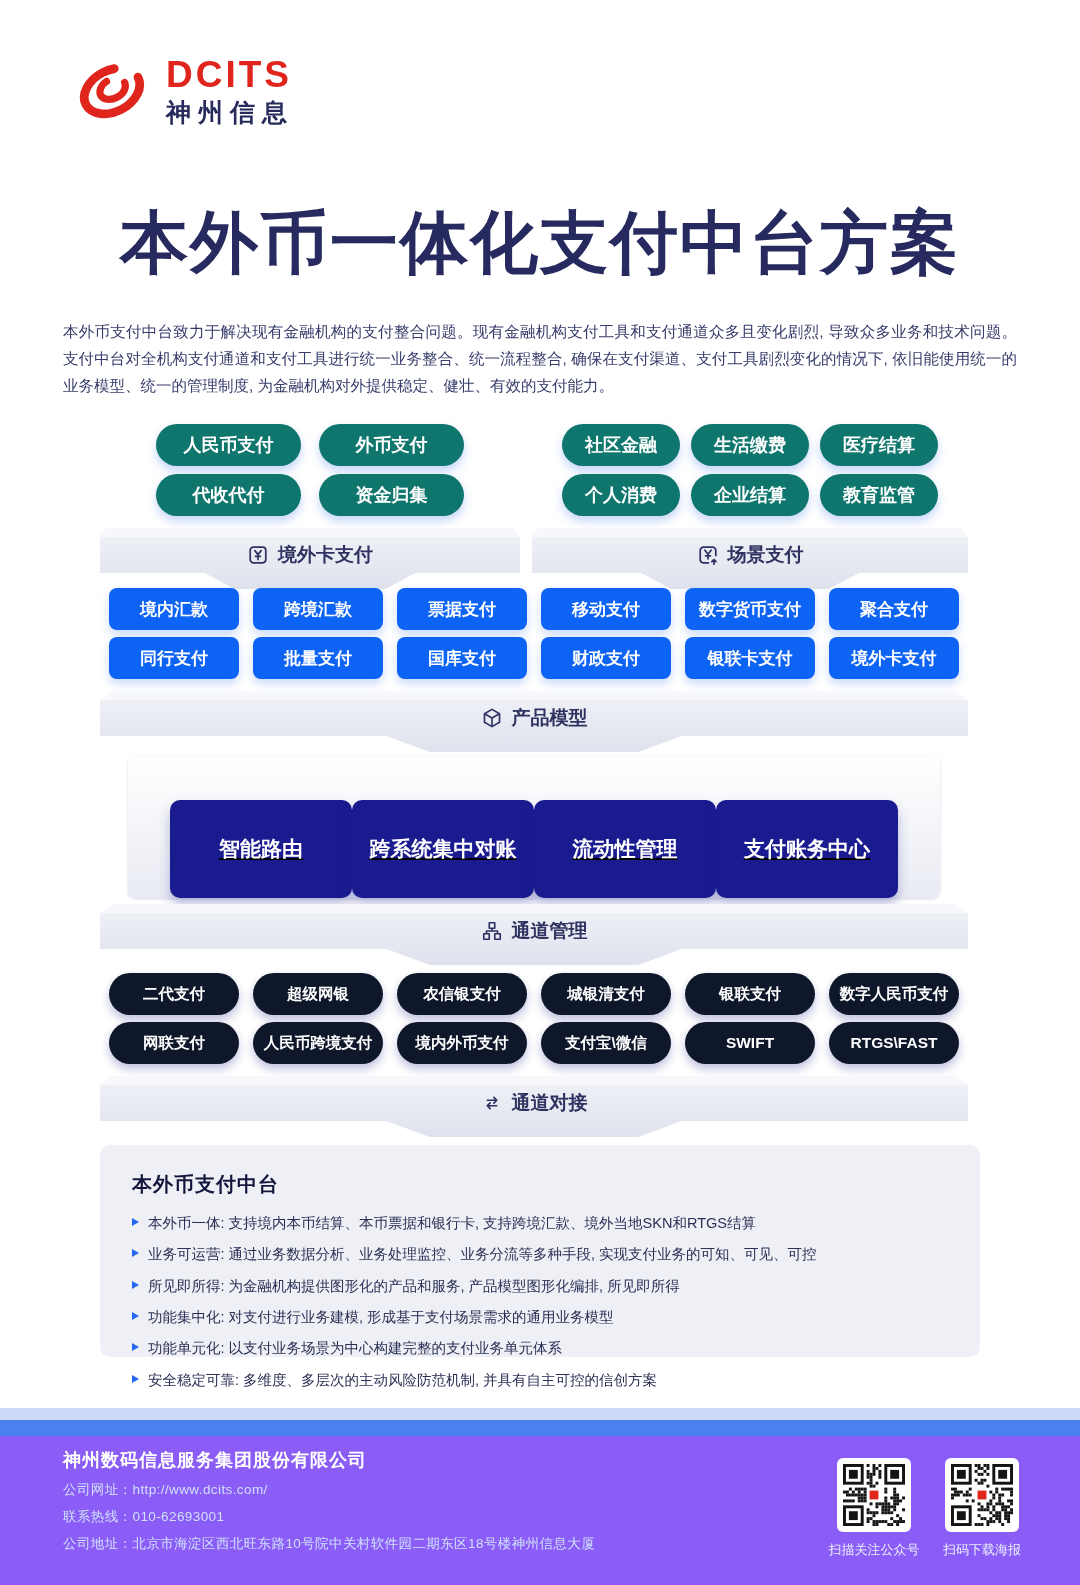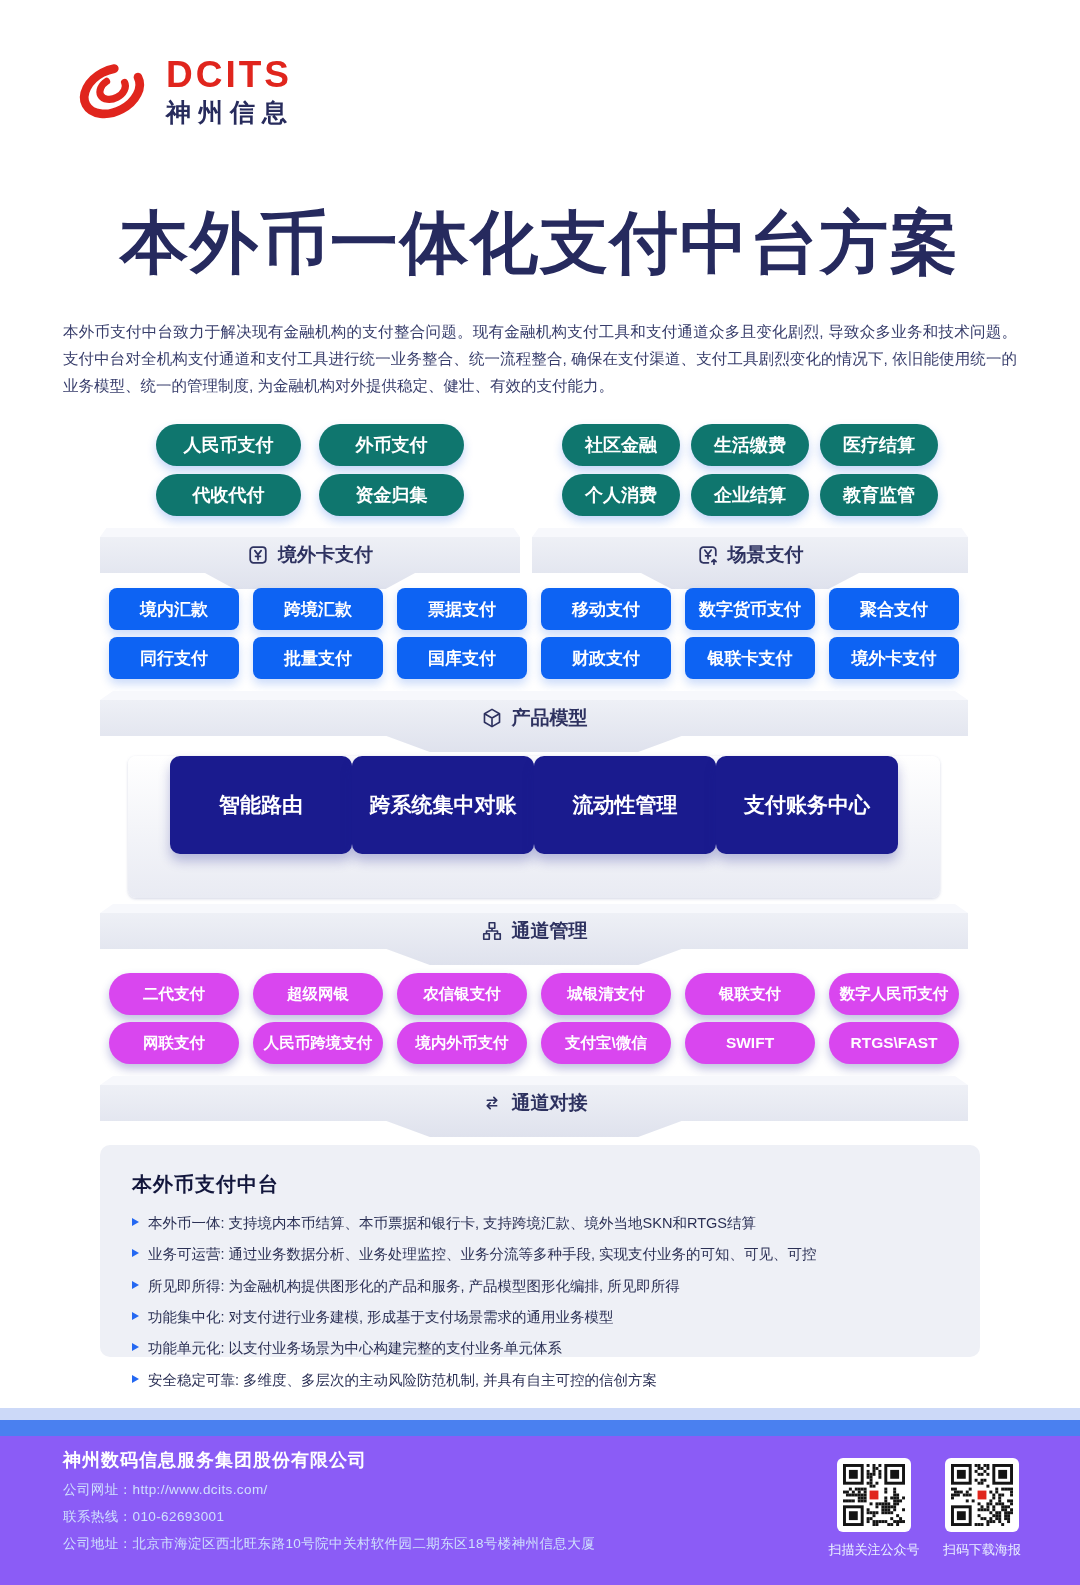--- a/index.html
+++ b/index.html
@@ -17,21 +17,21 @@
   .title{position:absolute;top:198px;left:0;width:100%;text-align:center;
          font-size:68px;font-weight:bold;color:#262a5e;letter-spacing:2px;}
   .intro{position:absolute;top:318px;left:63px;width:954px;font-size:15.5px;line-height:27px;
          color:#373d6b;text-align:justify;}
 
   
   .pill{height:42px;display:flex;align-items:center;justify-content:center;color:#fff;
         font-weight:bold;white-space:nowrap;}
   .pill.blue{background:#0f766e;border-radius:21px;font-size:18px;box-shadow:0 5px 10px rgba(20,90,230,.25);}
   .pill.blue-sq{background:#0d63f3;border-radius:8px;font-size:17px;box-shadow:0 5px 10px rgba(20,90,230,.22);}
-  .pill.navy{background:#d946ef;border-radius:21px;font-size:15.5px;box-shadow:0 5px 10px rgba(26,27,142,.28);}
+  .pill.navy{background:#0f172a;border-radius:21px;font-size:15.5px;box-shadow:0 5px 10px rgba(26,27,142,.28);}
 
   
   .base{margin-top:12px;width:100%;}
   .base-top{height:9px;background:#f7f8fc;clip-path:polygon(1.5% 0,98.5% 0,100% 100%,0 100%);}
   .base-body{position:relative;height:52px;background:linear-gradient(180deg,#eef0f6,#dfe2ed);
              clip-path:polygon(0 0,100% 0,100% 69%,67% 69%,62% 100%,38% 100%,33% 69%,0 69%);}
   .base-body.narrow{clip-path:polygon(0 0,100% 0,100% 69%,75% 69%,68% 100%,32% 100%,25% 69%,0 69%);}
   .base-label{position:absolute;top:0;left:0;width:100%;height:36px;display:flex;align-items:center;
               justify-content:center;gap:9px;font-size:19px;font-weight:bold;color:#2e3260;}
   .base-label .ic{display:flex;align-items:center;}
@@ -46,21 +46,21 @@
   .grid-3{display:grid;grid-template-columns:118px 118px 118px;gap:8px 11px;margin:0 auto;}
 
   
   .product-stage{position:absolute;top:588px;left:100px;width:868px;display:flex;flex-direction:column;}
   .grid-6{display:grid;grid-template-columns:repeat(6,130px);gap:7px 14px;margin:0 auto;}
 
   
   .mid-stage{position:absolute;top:756px;left:100px;width:868px;display:flex;flex-direction:column;}
   .panel{margin:0 auto;width:812px;height:142px;background:linear-gradient(180deg,#ffffff,#e9ebf3);
          border-radius:8px;box-shadow:0 1px 3px rgba(150,158,190,.4);
-         display:flex;align-items:flex-start;justify-content:center;}
+         display:flex;align-items:flex-end;justify-content:center;text-decoration:underline;}
   .panel-box{width:182px;height:98px;background:#1a1b8e;border-radius:10px;color:#fff;
              font-size:21px;font-weight:bold;display:flex;align-items:center;justify-content:center;
              box-shadow:0 7px 12px rgba(26,27,142,.28);white-space:nowrap;}
   .mid-stage .base{margin-top:6px;}
 
   
   .channel-stage{position:absolute;top:973px;left:100px;width:868px;display:flex;flex-direction:column;}
 
   
   .features{position:absolute;top:1145px;left:100px;width:880px;height:212px;background:#eef0f6;

